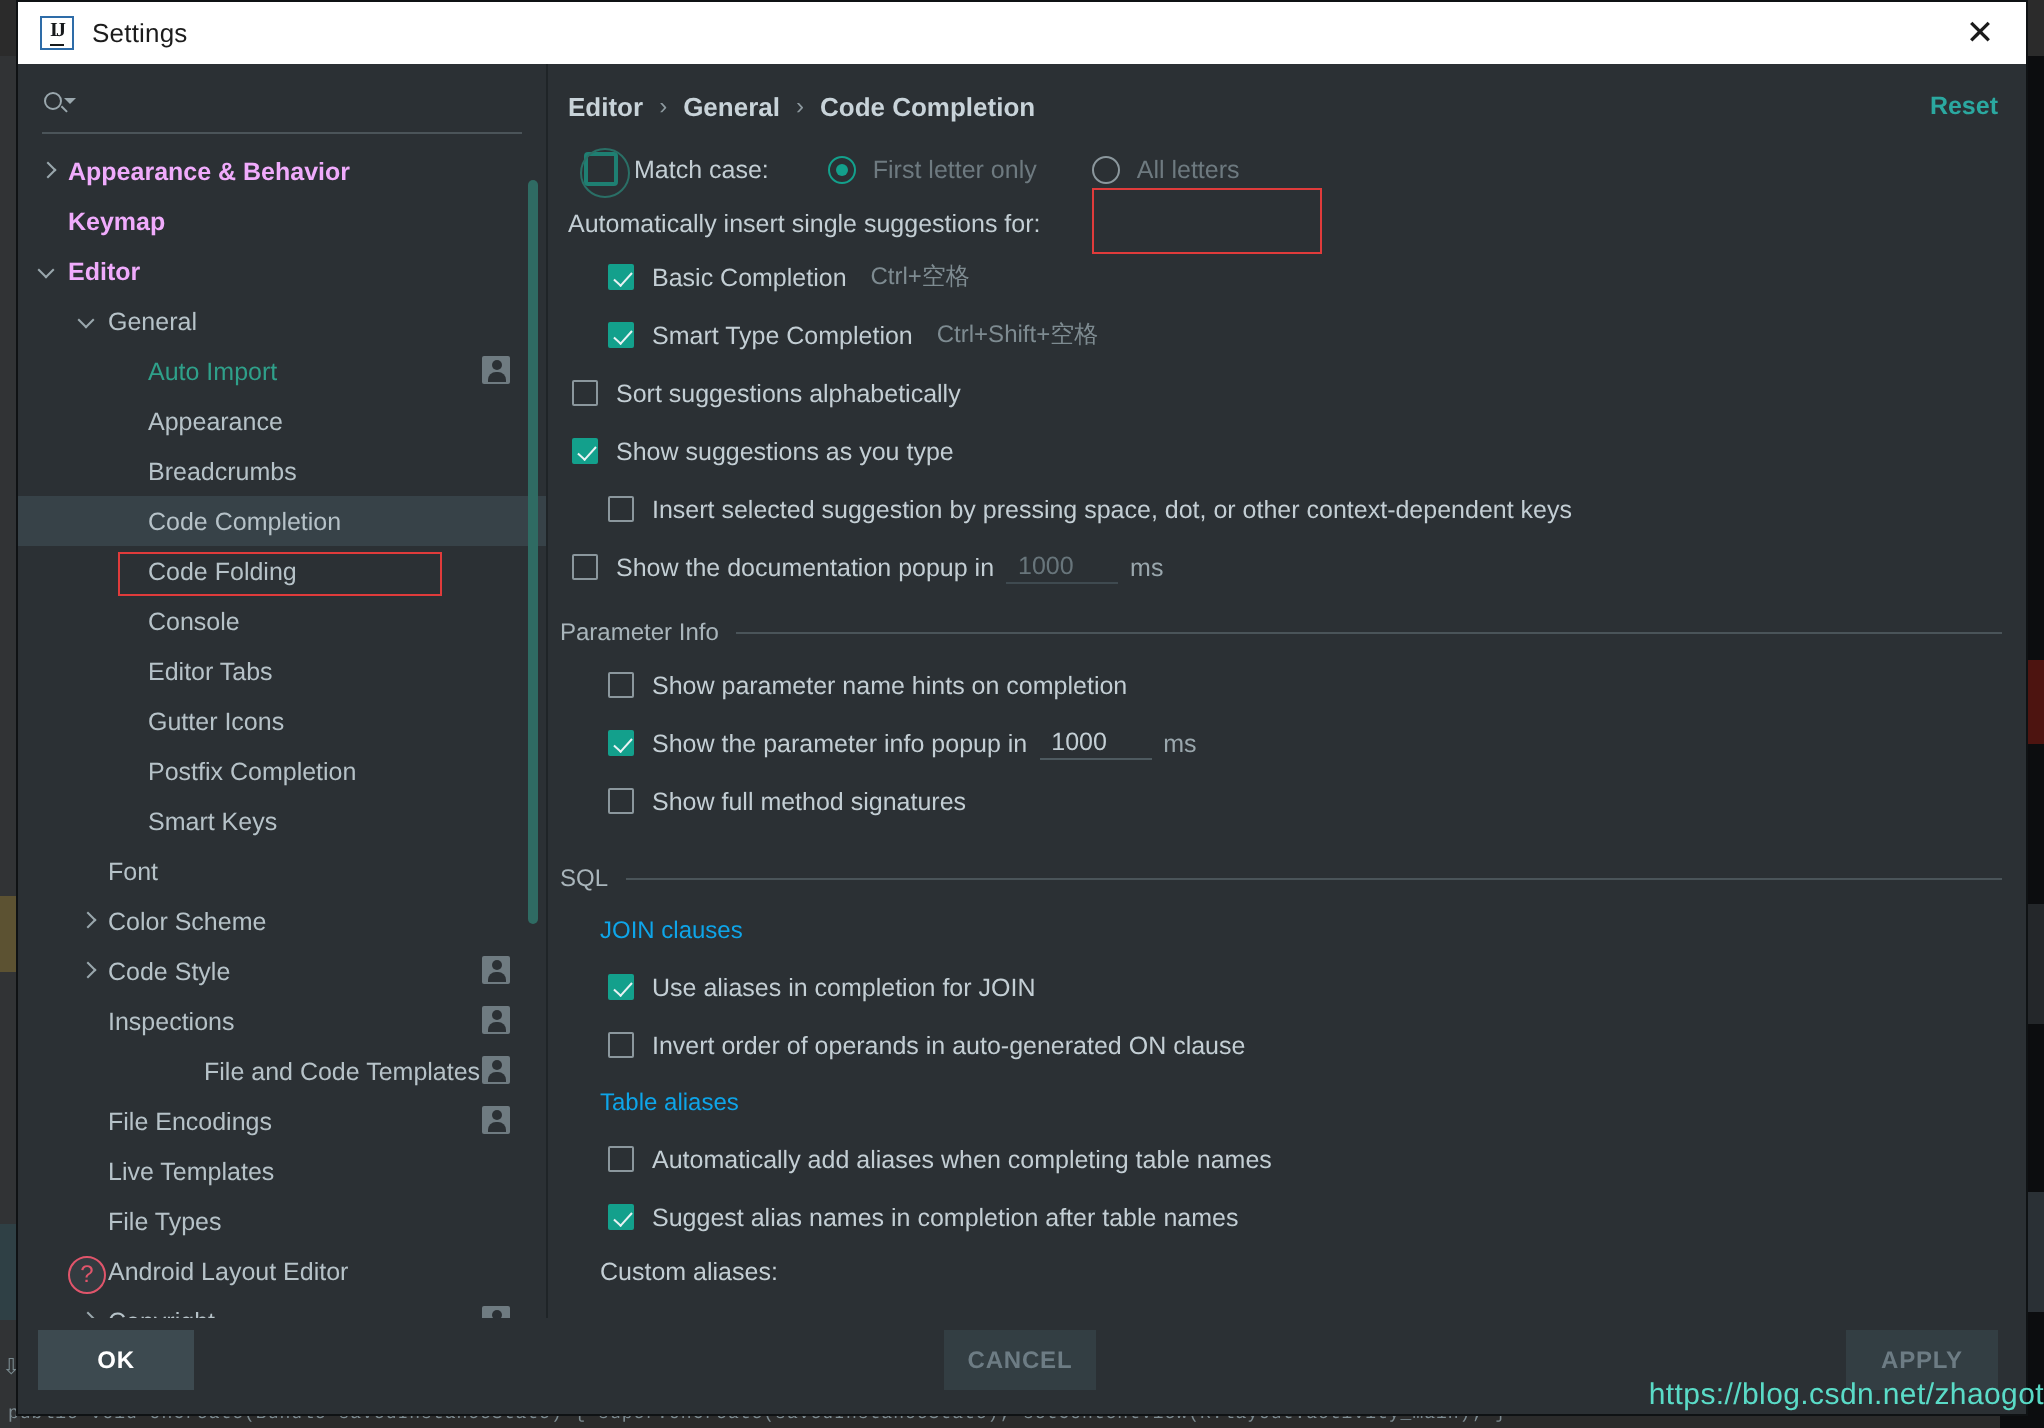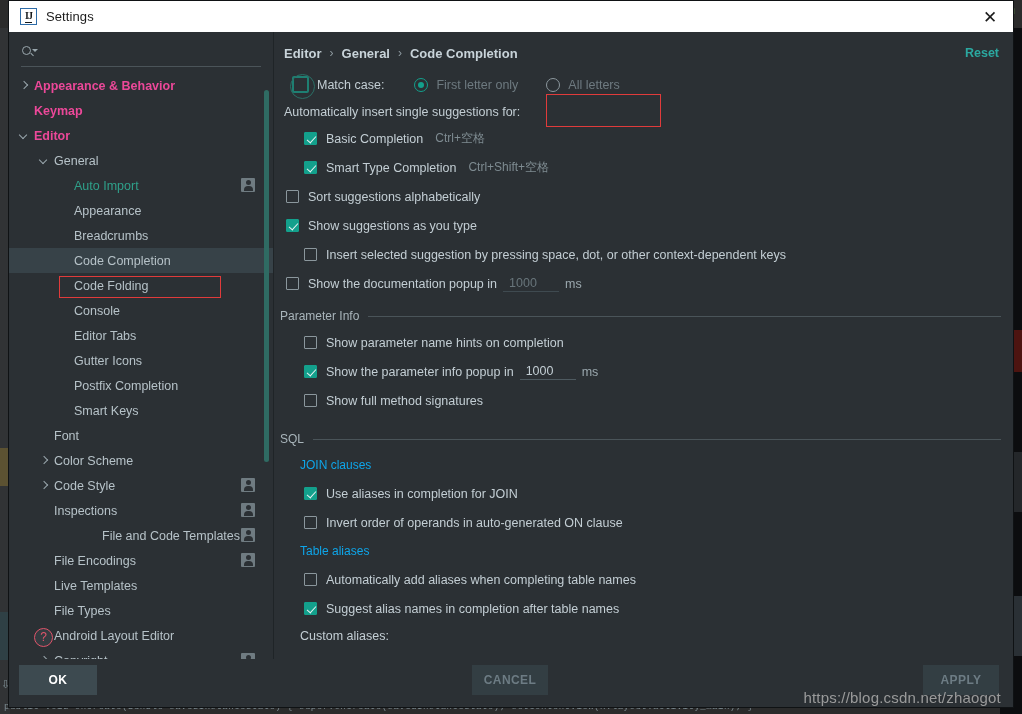--- a/index.html
+++ b/index.html
@@ -133,21 +133,21 @@
     content: ""; position: absolute; left: 2px; top: 1.5px;
     width: 5px; height: 5px; border-right: 1.4px solid #9aa7ad;
     border-top: 1.4px solid #9aa7ad; transform: rotate(45deg);
   }
   .arrow.expanded::after {
     content: ""; position: absolute; left: 1px; top: 2px;
     width: 5px; height: 5px; border-right: 1.4px solid #9aa7ad;
     border-top: 1.4px solid #9aa7ad; transform: rotate(135deg);
   }
   .tree-label { font-size: 12.5px; color: #b6c2c8; white-space: nowrap; }
-  .tree-label.bold { font-weight: bold; color: #ec4899; text-align: right; }
+  .tree-label.bold { font-weight: bold; color: #f0abfc; text-align: right; }
   .tree-label.teal { color: #2fa08a; text-align: center; }
   .badge-icon {
     position: absolute; right: 18px; top: 5px; width: 14px; height: 14px;
     background: #6f7b81; border-radius: 1px;
   }
   .badge-icon::before {
     content: ""; position: absolute; left: 4.5px; top: 2px;
     width: 5px; height: 5px; border-radius: 50%; background: #2b3034;
   }
   .badge-icon::after {
@@ -260,22 +260,22 @@
   }
   .dlg-btn {
     min-width: 76px; height: 30px; margin-left: 10px; border: none;
     background: #3a474c; color: #dfe8ec; font-size: 12px; font-weight: bold;
     letter-spacing: .4px; cursor: pointer; font-family: "Liberation Sans", sans-serif;
   }
   .dlg-btn.ok { background: #3d4a50; color: #ffffff; min-width: 78px; }
   .dlg-btn.disabled { color: #6d7c84; background: #333e43; }
 
   #watermark {
-    position: absolute; right: 21px; bottom: 8px;
-    font-size: 15px; color: #a3a3a3; font-family: "Liberation Sans", sans-serif;
+    position: absolute; right: 0; bottom: 8px;
+    font-size: 15px; color: #5eead4; font-family: "Liberation Sans", sans-serif;
     letter-spacing: .2px; z-index: 9; opacity: .92;
   }
 </style>
 </head>
 <body>
 
 <div id="bg-ide">
   <div id="bg-left-gutter"></div>
   <div id="bg-left-mark"></div>
   <div id="bg-left-mark2"></div>

